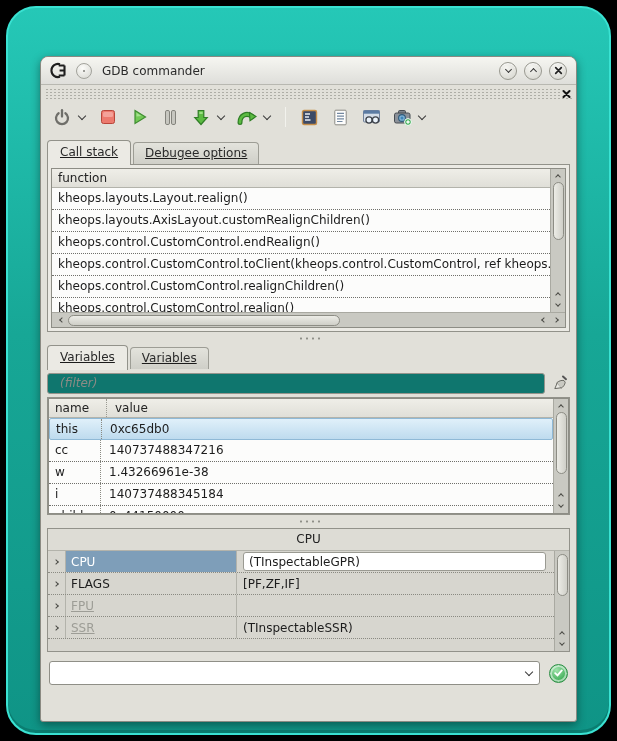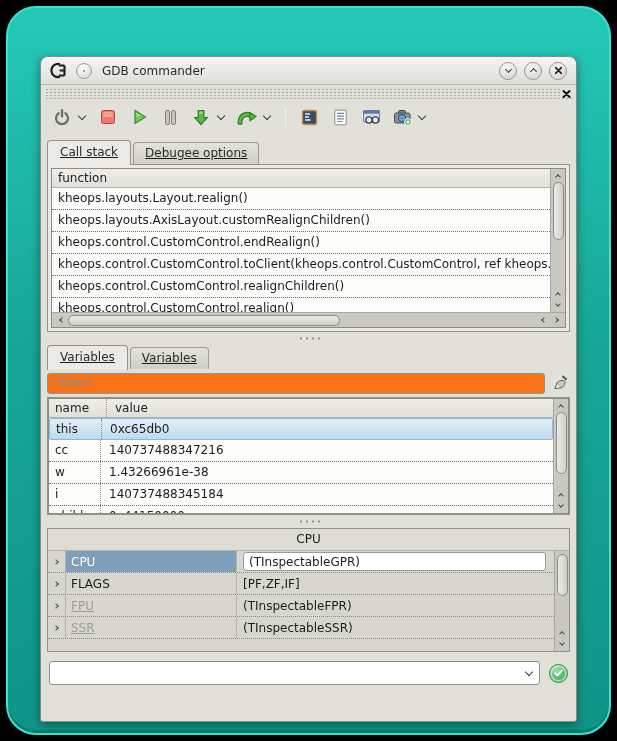--- a/index.html
+++ b/index.html
@@ -72,21 +72,21 @@
   .hthumb{height:11px;border-radius:6px;background:linear-gradient(180deg,#ecece6,#cfcfc8);border:1px solid #8d8d85;}
   .sb-bot{margin-top:auto;display:flex;flex-direction:column;gap:1px;align-items:center;}
   .sb-right{margin-left:auto;display:flex;gap:3px;align-items:center;}
 
   
   .splitter{height:13px;display:flex;align-items:center;justify-content:center;flex:0 0 auto;}
   .grip{width:22px;height:3px;background-image:radial-gradient(circle,#8f8f88 1px,transparent 1.2px);background-size:6px 3px;}
 
   
   .filter-row{display:flex;align-items:center;margin:3px 6px;gap:5px;height:22px;flex:0 0 auto;}
-  .filter-input{flex:1;height:21px;border:1px solid #94948c;border-radius:3px;background:#f97316;padding:0 6px;
+  .filter-input{flex:1;height:21px;border:1px solid #94948c;border-radius:3px;background:#0f766e;padding:0 12px;
     font:italic 12px "DejaVu Sans","Liberation Sans",sans-serif;color:#1c1c1c;outline:none;}
   .filter-input::placeholder{color:#8b8b85;font-style:italic;}
   .icon-btn{width:20px;height:20px;border:0;background:transparent;display:flex;align-items:center;justify-content:center;padding:0;}
 
   
   .var-row{height:22px;line-height:21px;display:flex;border-bottom:1px dotted #6f6f6a;flex:0 0 auto;}
   .var-name{width:52px;padding:0 4px 0 6px;border-right:1px dotted #8a8a82;overflow:hidden;}
   .var-value{flex:1;padding:0 8px;overflow:hidden;white-space:nowrap;}
   .var-row.selected{background:linear-gradient(180deg,#e0f0fa,#bedbee);border:1px solid #8fb9d6;border-radius:2px;height:22px;line-height:20px;}
   .head-name{width:52px;padding-right:4px;border-right:1px dotted #9a9a92;}
@@ -376,21 +376,20 @@
               <span class="chv right small"></span>
             </span>
           <span class="cpu-name">FLAGS</span>
           <span class="cpu-value">[PF,ZF,IF]</span>
         </div>
         <div class="cpu-row disabled">
           <span class="cpu-arrow">
               <span class="chv right small"></span>
             </span>
           <span class="cpu-name">FPU</span>
-          <span class="cpu-value">(TInspectableFPR)</span>
         </div>
         <div class="cpu-row disabled">
           <span class="cpu-arrow">
               <span class="chv right small"></span>
             </span>
           <span class="cpu-name">SSR</span>
           <span class="cpu-value">(TInspectableSSR)</span>
         </div>
       </div>
       <div class="vsb">

